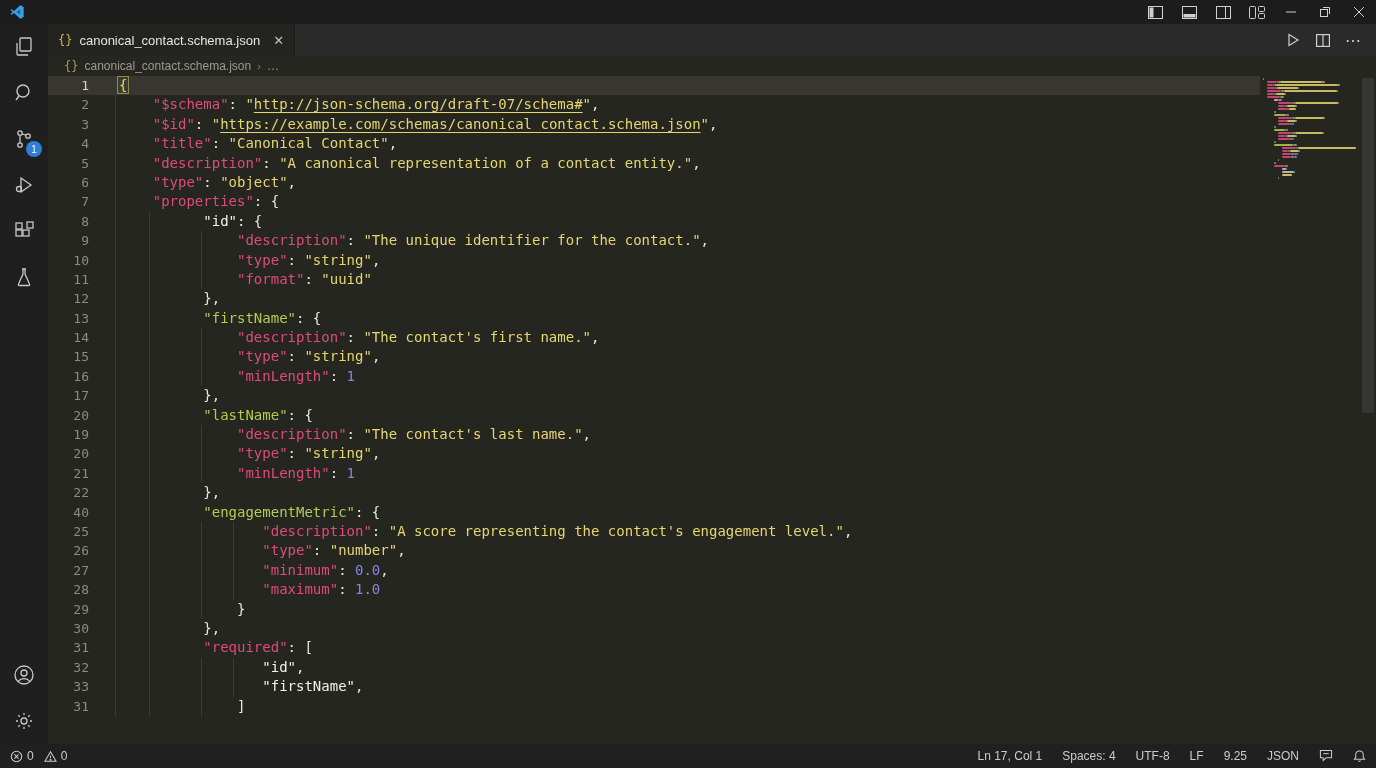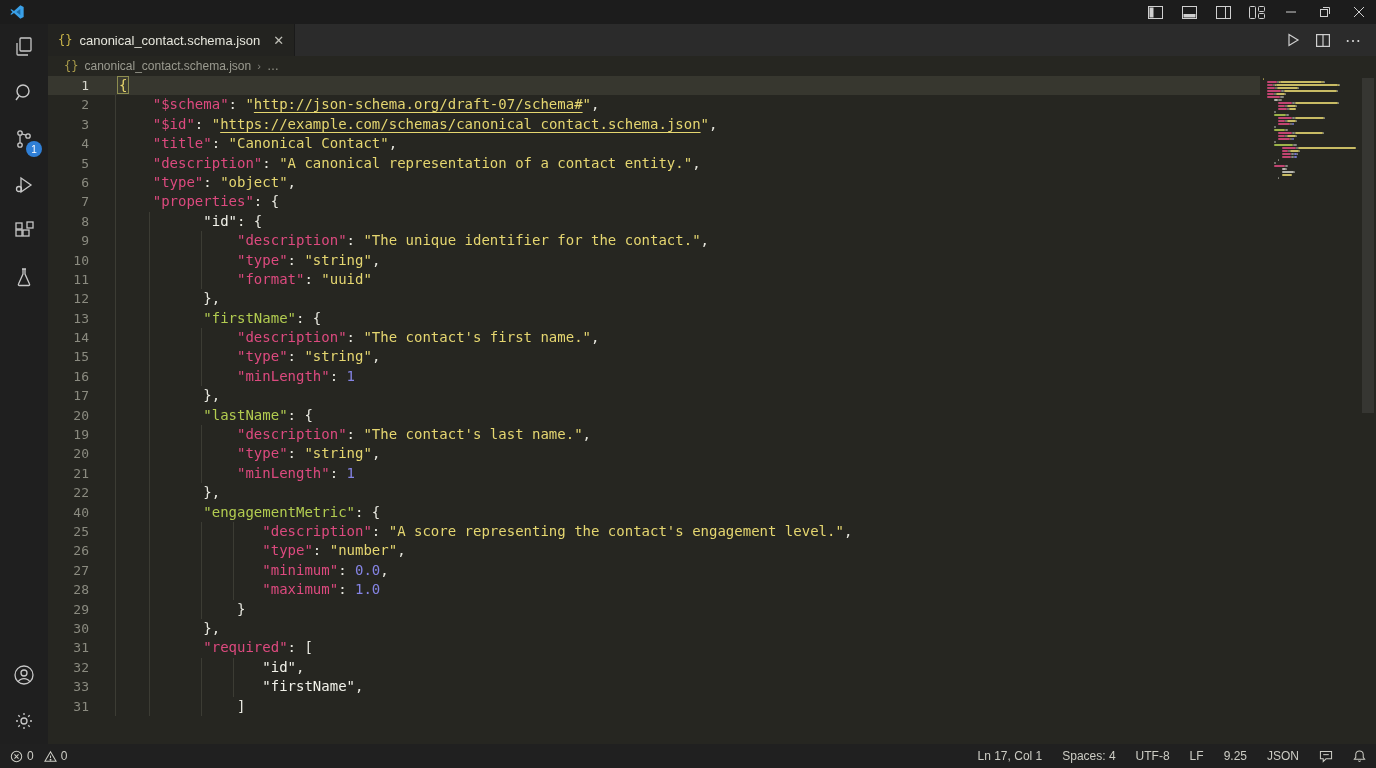--- a/index.html
+++ b/index.html
@@ -67,21 +67,21 @@
   .mm-line { position:absolute; height:2px; }
   .mm-blk { position:absolute; height:2px; border-radius:1px; }
   .scrollbar { position:absolute; top:0; right:0; width:16px; bottom:0; }
   .sb-thumb { position:absolute; top:2px; left:2px; width:12px; height:335px;
               background:rgba(140,140,140,0.16); }
 
   
   .statusbar { height:24px; background:#202020; color:#ccccc4; font-size:12px;
                display:flex; align-items:center; padding:0 10px; }
   .sb-left { display:flex; align-items:center; gap:5px; }
-  .sb-right { margin-left:auto; display:flex; align-items:flex-end; gap:20px;padding-left:43px; }
+  .sb-right { margin-left:auto; display:flex; align-items:flex-start; gap:20px;padding-left:43px; }
   .sb-item { display:flex; align-items:center; gap:4px; }
   .sb-ico svg { display:block; }
 </style>
 </head>
 <body>
 
 <div class="titlebar">
   <svg class="vscode-logo" viewBox="0 0 24 24">
     <path fill="#3aa0e8" d="M17 2 L7.5 10.6 3.8 7.8 2 8.7 5.3 12 2 15.3 3.8 16.2 7.5 13.4 17 22 22 19.4 V4.6 Z"></path>
     <path fill="#1c6aa6" d="M17 7.5 L11 12 17 16.5 Z"></path>

